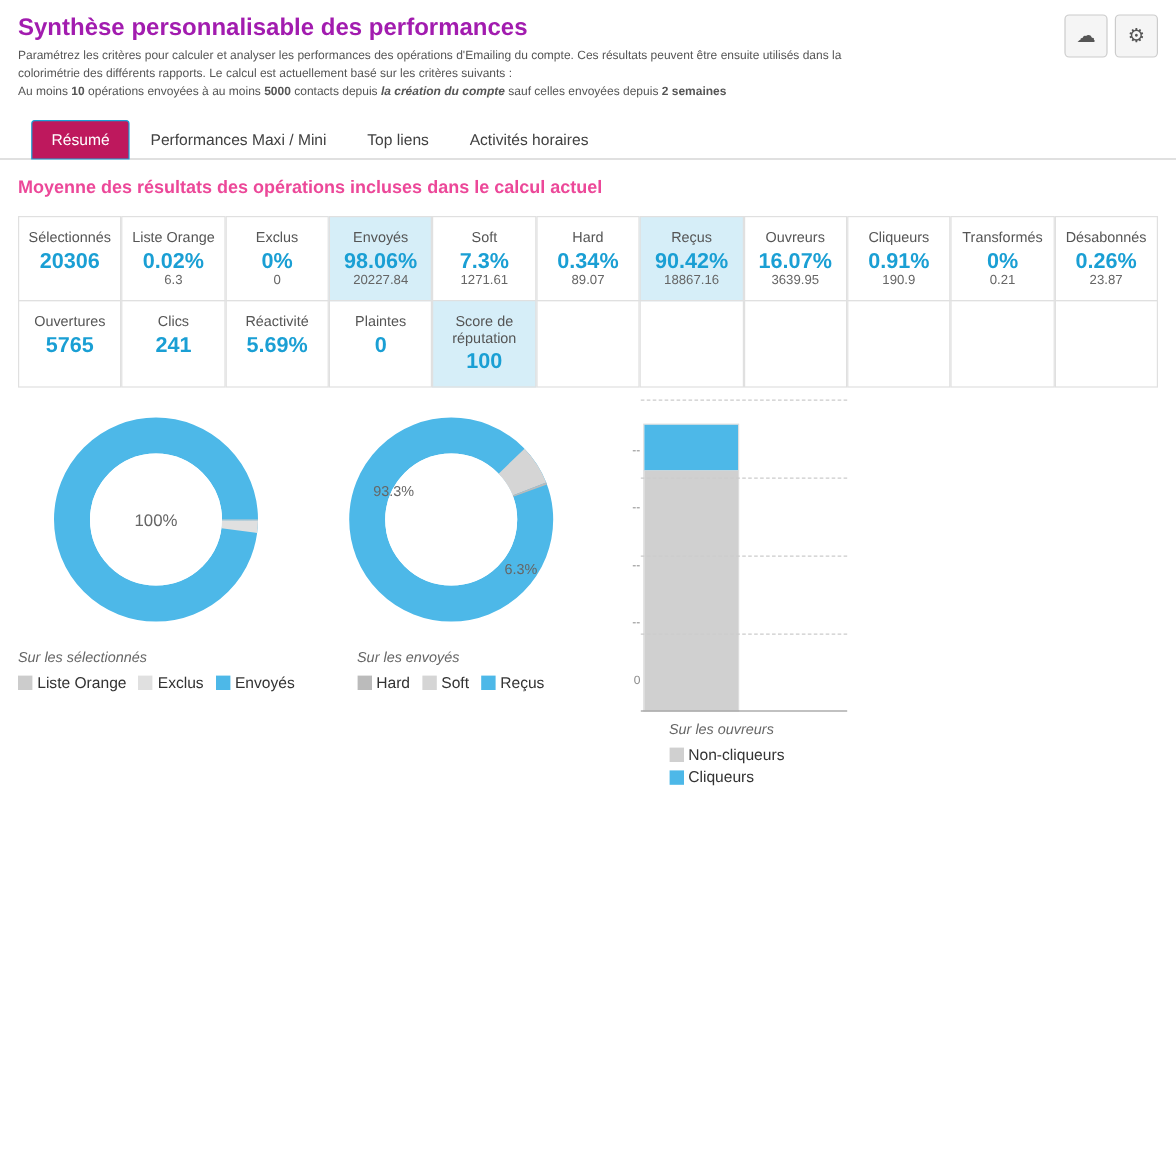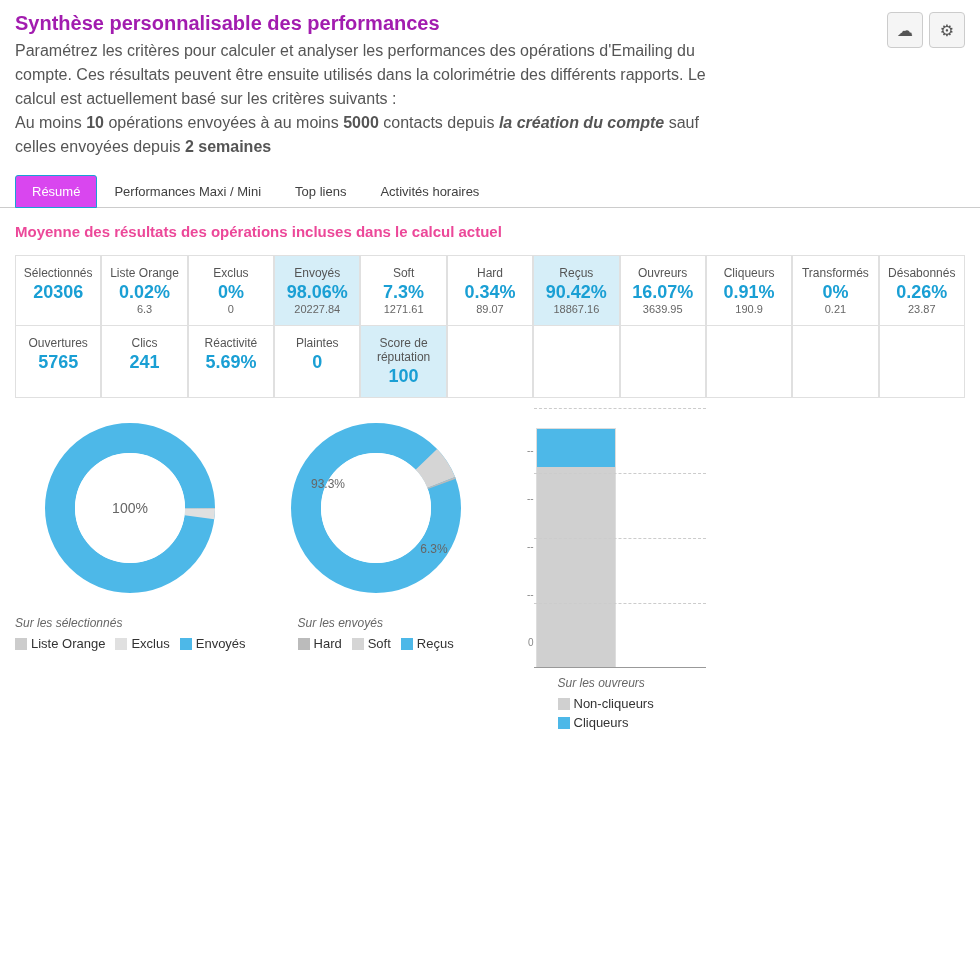--- a/index.html
+++ b/index.html
@@ -1,29 +1,29 @@
 <!DOCTYPE html>
 <html><head>
   <meta charset="utf-8">
   <style>
     * { box-sizing: border-box; margin: 0; padding: 0; }
     body { font-family: Arial, sans-serif; font-size: 13px; color: #333; background: #fff; width: 980px; }
     
     .header { padding: 12px 15px 8px; position: relative; }
     .header-title { color: #a21caf; font-size: 20px; font-weight: bold; }
-    .header-desc { font-size: 16px; color: #555; line-height: 1.5; max-width: 700px; margin-top: 4px; }
+    .header-desc { font-size: 10px; color: #555; line-height: 1.5; max-width: 700px; margin-top: 4px; }
     .header-desc strong { font-weight: bold; }
     .header-desc em { font-weight: bold; }
     
     .top-icons { position: absolute; top: 12px; right: 15px; display: flex; gap: 6px; }
     .top-icon-btn { width: 36px; height: 36px; border: 1px solid #ccc; background: #f5f5f5; border-radius: 4px; cursor: pointer; display: flex; align-items: center; justify-content: center; font-size: 16px; color: #555; }
     
     .tabs { display: flex; border-bottom: 1px solid #ccc; padding: 0 15px; margin-top: 8px; }
     .tab { padding: 8px 16px; cursor: pointer; border: 1px solid transparent; font-size: 13px; color: #404040; margin-bottom: -1px; }
-    .tab.active { background: #d946ef; color: #fff; border-color: #1a9fd4; border-radius: 3px 3px 0 0; }
+    .tab.active { background: #be185d; color: #fff; border-color: #1a9fd4; border-radius: 3px 3px 0 0; margin-left: 11px; }
     
     .main { padding: 15px 15px 0; }
     .section-title { font-size: 15px; font-weight: bold; margin-bottom: 15px; color: #ec4899; }
     .stat-cell { border: 1px solid #e0e0e0; padding: 10px 2px; min-width: 85px; text-align: center; flex: 1; }
     .stat-cell.highlighted { background: #d6eef8; }
     .stat-label { font-size: 12px; color: #555; margin-bottom: 2px; }
     .stat-value { font-size: 18px; font-weight: bold; color: #1a9fd4; }
     .stat-sub { font-size: 11px; color: #666; }
     
     .stats-row { display: flex; }

